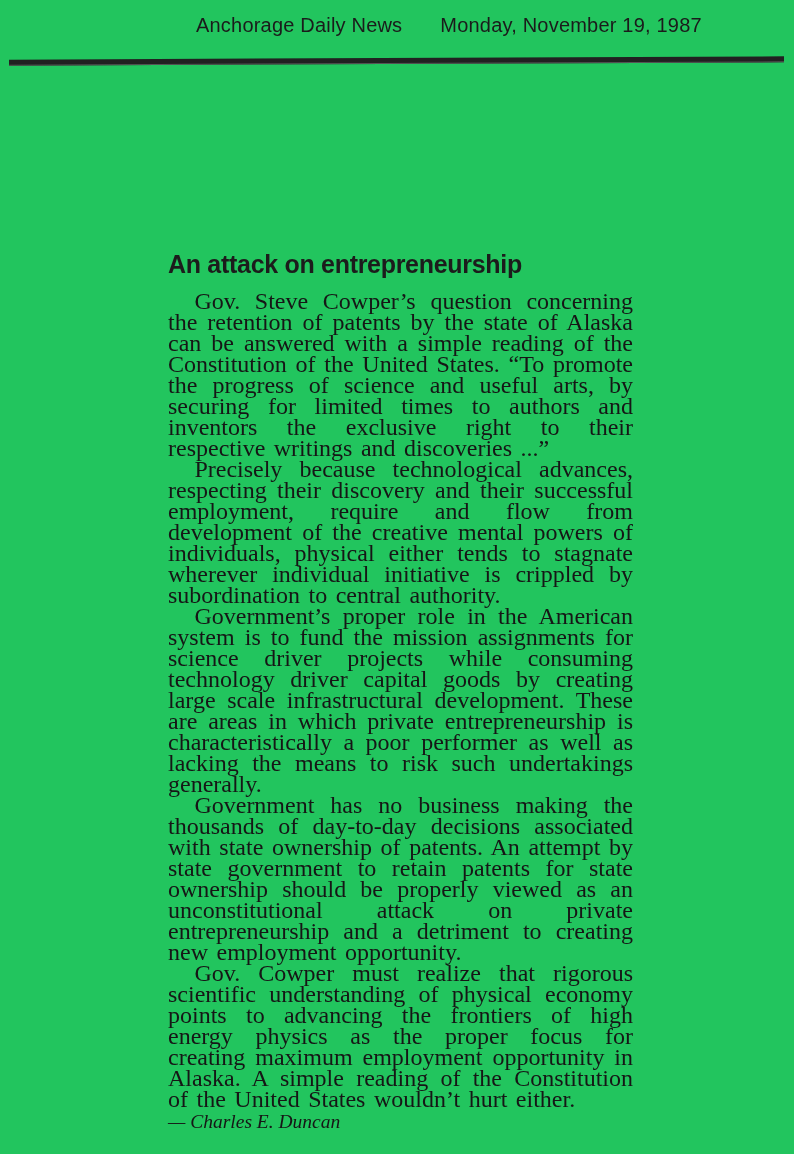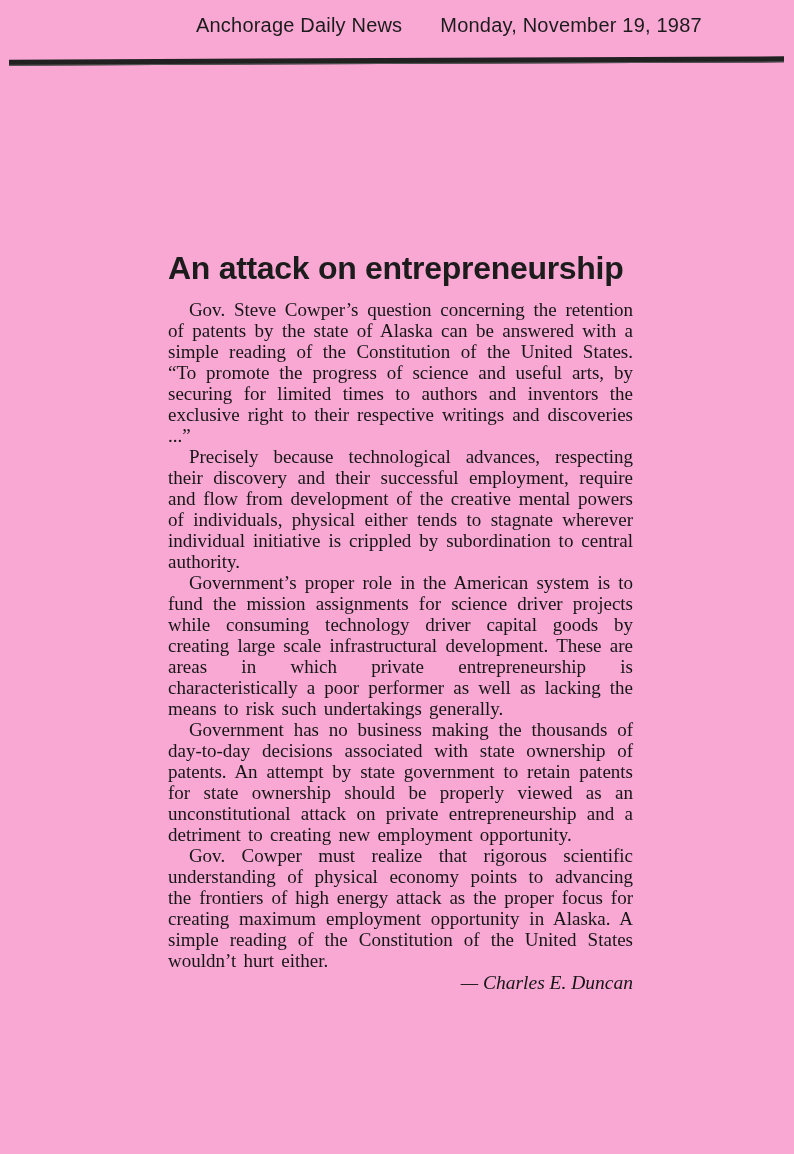--- a/index.html
+++ b/index.html
@@ -4,21 +4,21 @@
 <style>
   html, body {
     margin: 0;
     padding: 0;
     background: #ffffff;
   }
   .page {
     position: relative;
     width: 794px;
     height: 1154px;
-    background: #f9a8d4;
+    background: #22c55e;
     overflow: hidden;
     color: #181818;
   }
   .masthead {
     position: absolute;
     top: 14px;
     left: 0;
     width: 794px;
     display: flex;
     justify-content: flex-start;
@@ -43,41 +43,40 @@
   .article {
     position: absolute;
     top: 250px;
     left: 168px;
     width: 465px;
   }
   .headline {
     margin: 0 0 12px 0;
     font-family: "Liberation Sans", sans-serif;
     font-weight: 700;
-    font-size: 32px;
+    font-size: 25px;
     letter-spacing: -0.3px;
     color: #1c1c1c;
   }
   .body-text p {
     margin: 0;
     font-family: "Liberation Serif", serif;
-    font-size: 19px;
+    font-size: 24px;
     line-height: 21px;
     text-align: justify;
     text-indent: 1.1em;
     word-spacing: 2.5px;
     color: #161616;
   }
   .byline {
     margin: 0;
     font-family: "Liberation Serif", serif;
     font-style: italic;
     font-size: 19.5px;
     line-height: 24px;
-    text-align: right;
     color: #161616;
   }
 </style>
 </head>
 <body>
 
 <div class="page">
 
   <header class="masthead">
     <span>Anchorage Daily News</span>
@@ -87,19 +86,19 @@
   <div class="masthead-rule"></div>
 
   <article class="article">
     <h1 class="headline">An attack on entrepreneurship</h1>
 
     <div class="body-text">
       <p>Gov. Steve Cowper’s question concerning the retention of patents by the state of Alaska can be answered with a simple reading of the Constitution of the United States. “To promote the progress of science and useful arts, by securing for limited times to authors and inventors the exclusive right to their respective writings and discoveries ...”</p>
       <p>Precisely because technological advances, respecting their discovery and their successful employment, require and flow from development of the creative mental powers of individuals, physical either tends to stagnate wherever individual initiative is crippled by subordination to central authority.</p>
       <p>Government’s proper role in the American system is to fund the mission assignments for science driver projects while consuming technology driver capital goods by creating large scale infrastructural development. These are areas in which private entrepreneurship is characteristically a poor performer as well as lacking the means to risk such undertakings generally.</p>
       <p>Government has no business making the thousands of day-to-day decisions associated with state ownership of patents. An attempt by state government to retain patents for state ownership should be properly viewed as an unconstitutional attack on private entrepreneurship and a detriment to creating new employment opportunity.</p>
-      <p>Gov. Cowper must realize that rigorous scientific understanding of physical economy points to advancing the frontiers of high energy attack as the proper focus for creating maximum employment opportunity in Alaska. A simple reading of the Constitution of the United States wouldn’t hurt either.</p>
+      <p>Gov. Cowper must realize that rigorous scientific understanding of physical economy points to advancing the frontiers of high energy physics as the proper focus for creating maximum employment opportunity in Alaska. A simple reading of the Constitution of the United States wouldn’t hurt either.</p>
     </div>
 
     <p class="byline">— Charles E. Duncan</p>
   </article>
 
 </div>
 
 </body></html>

